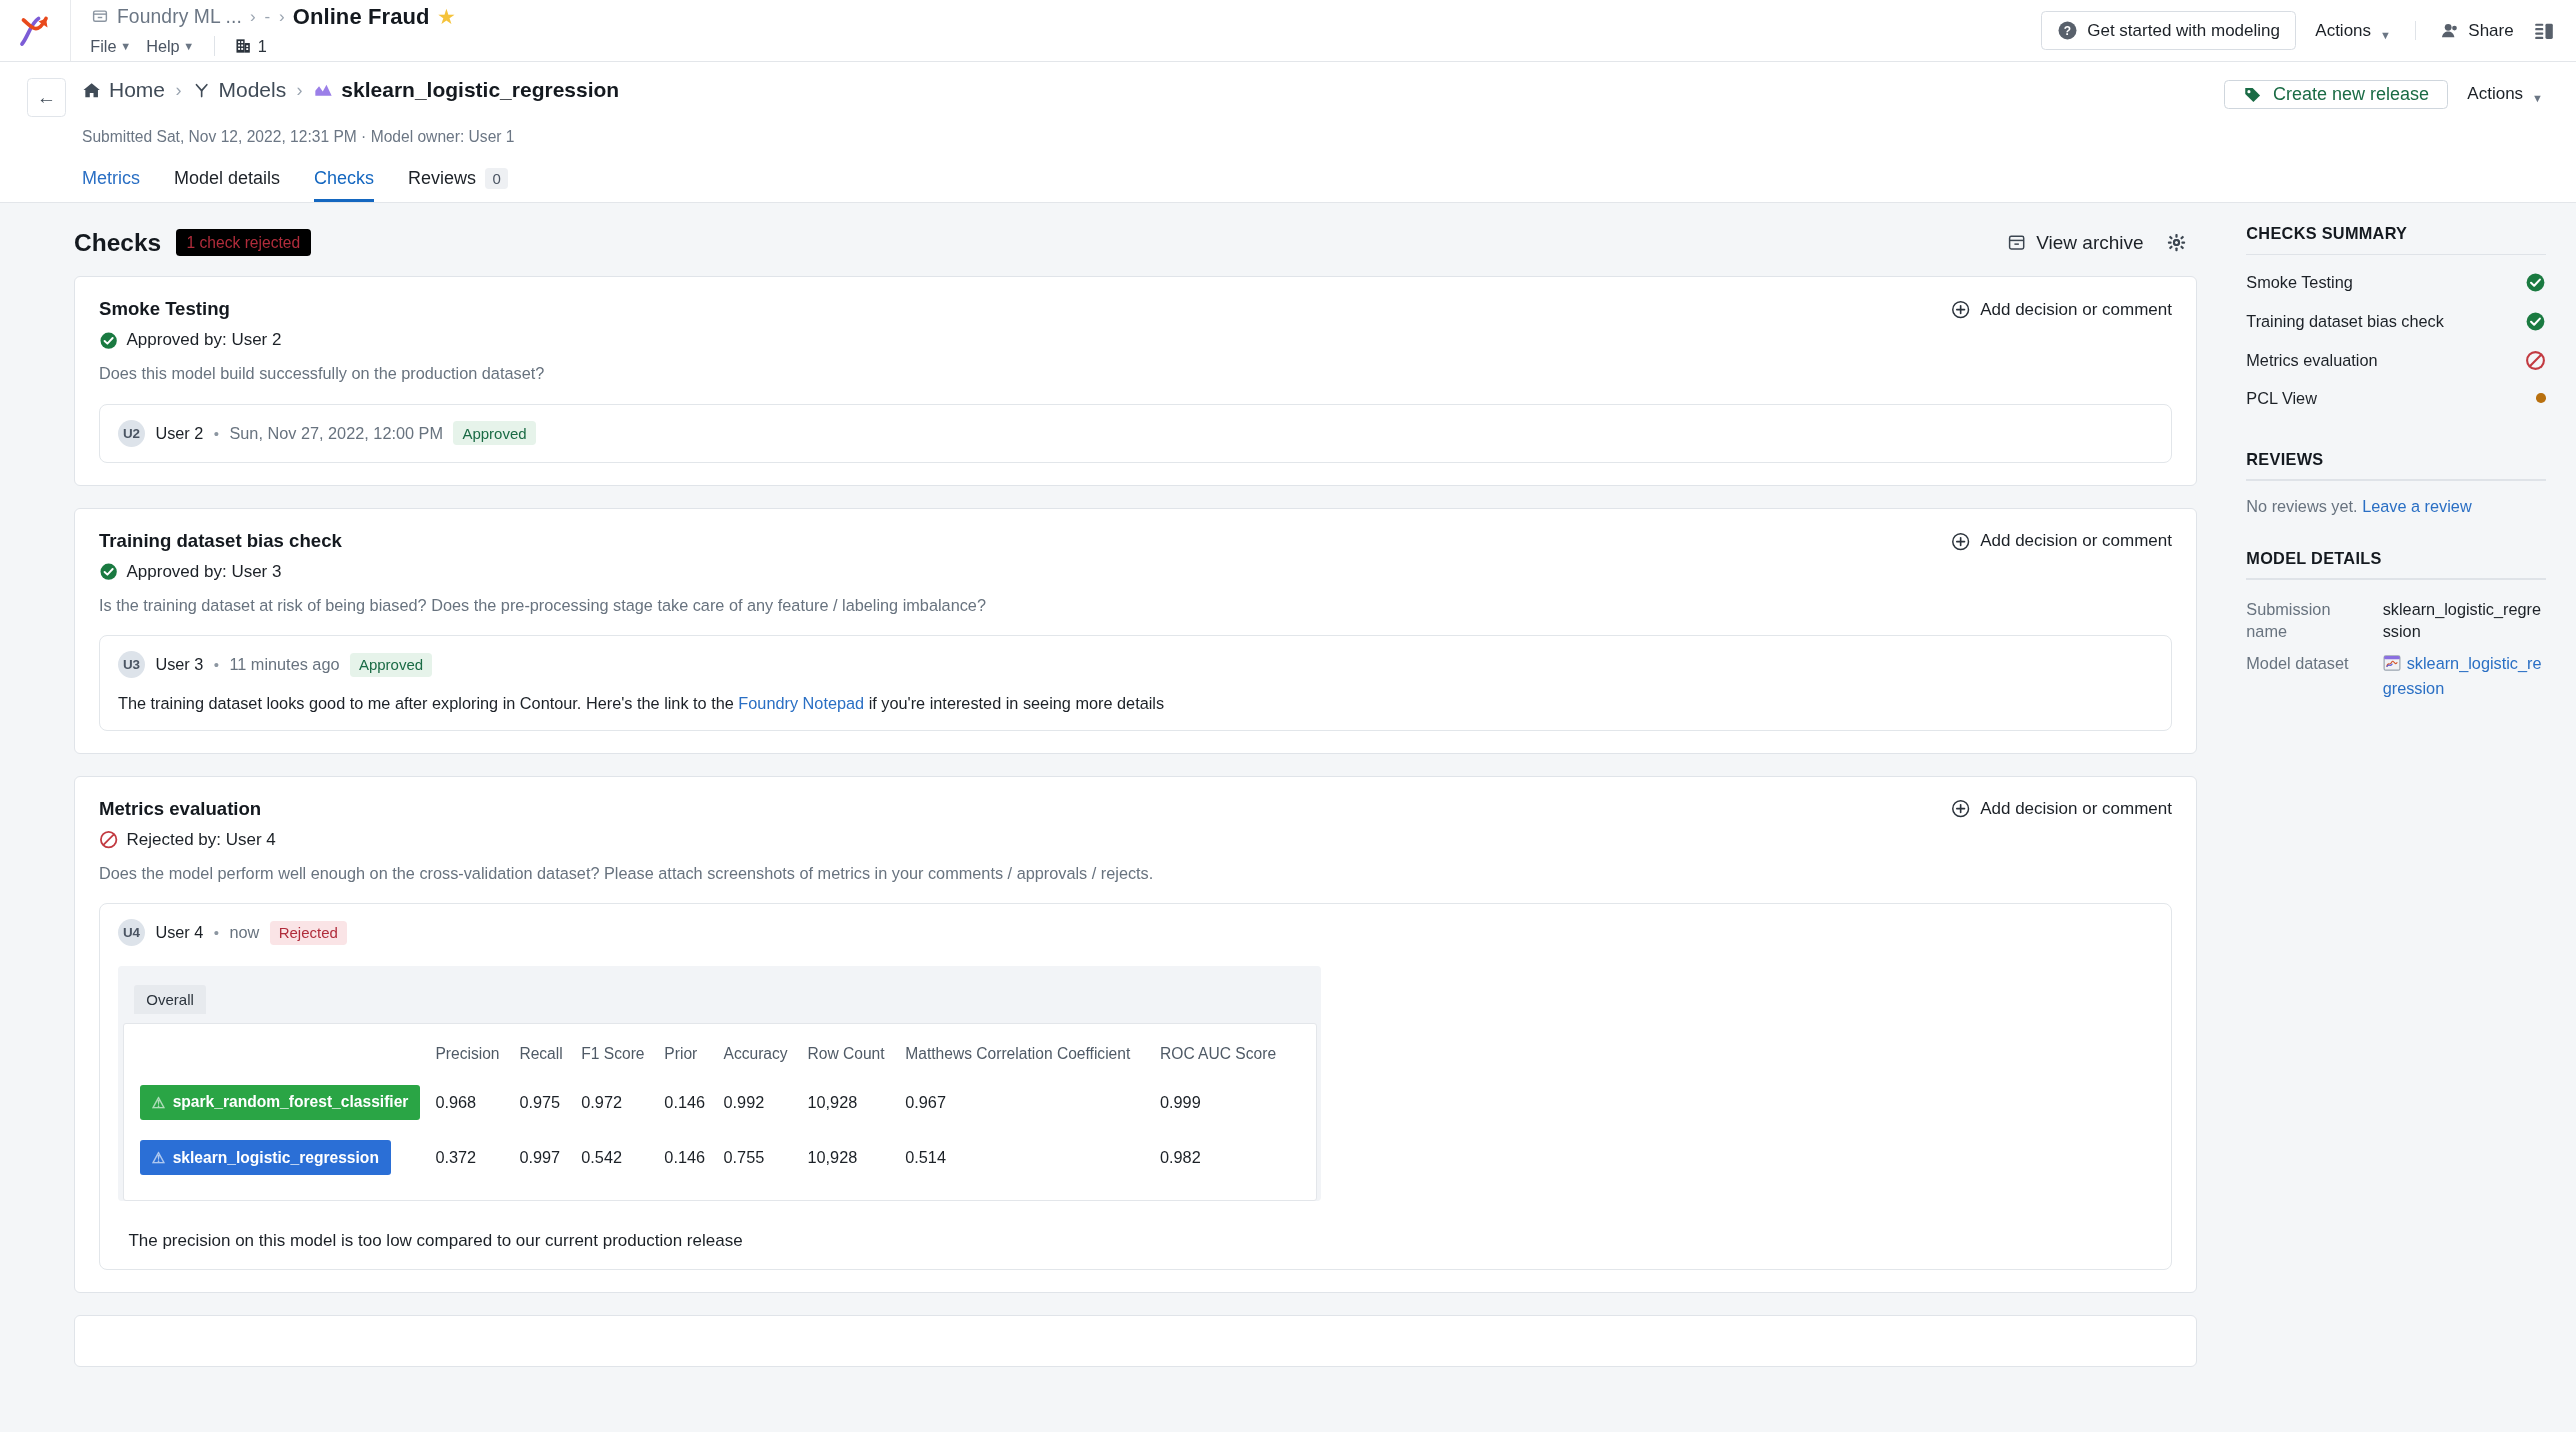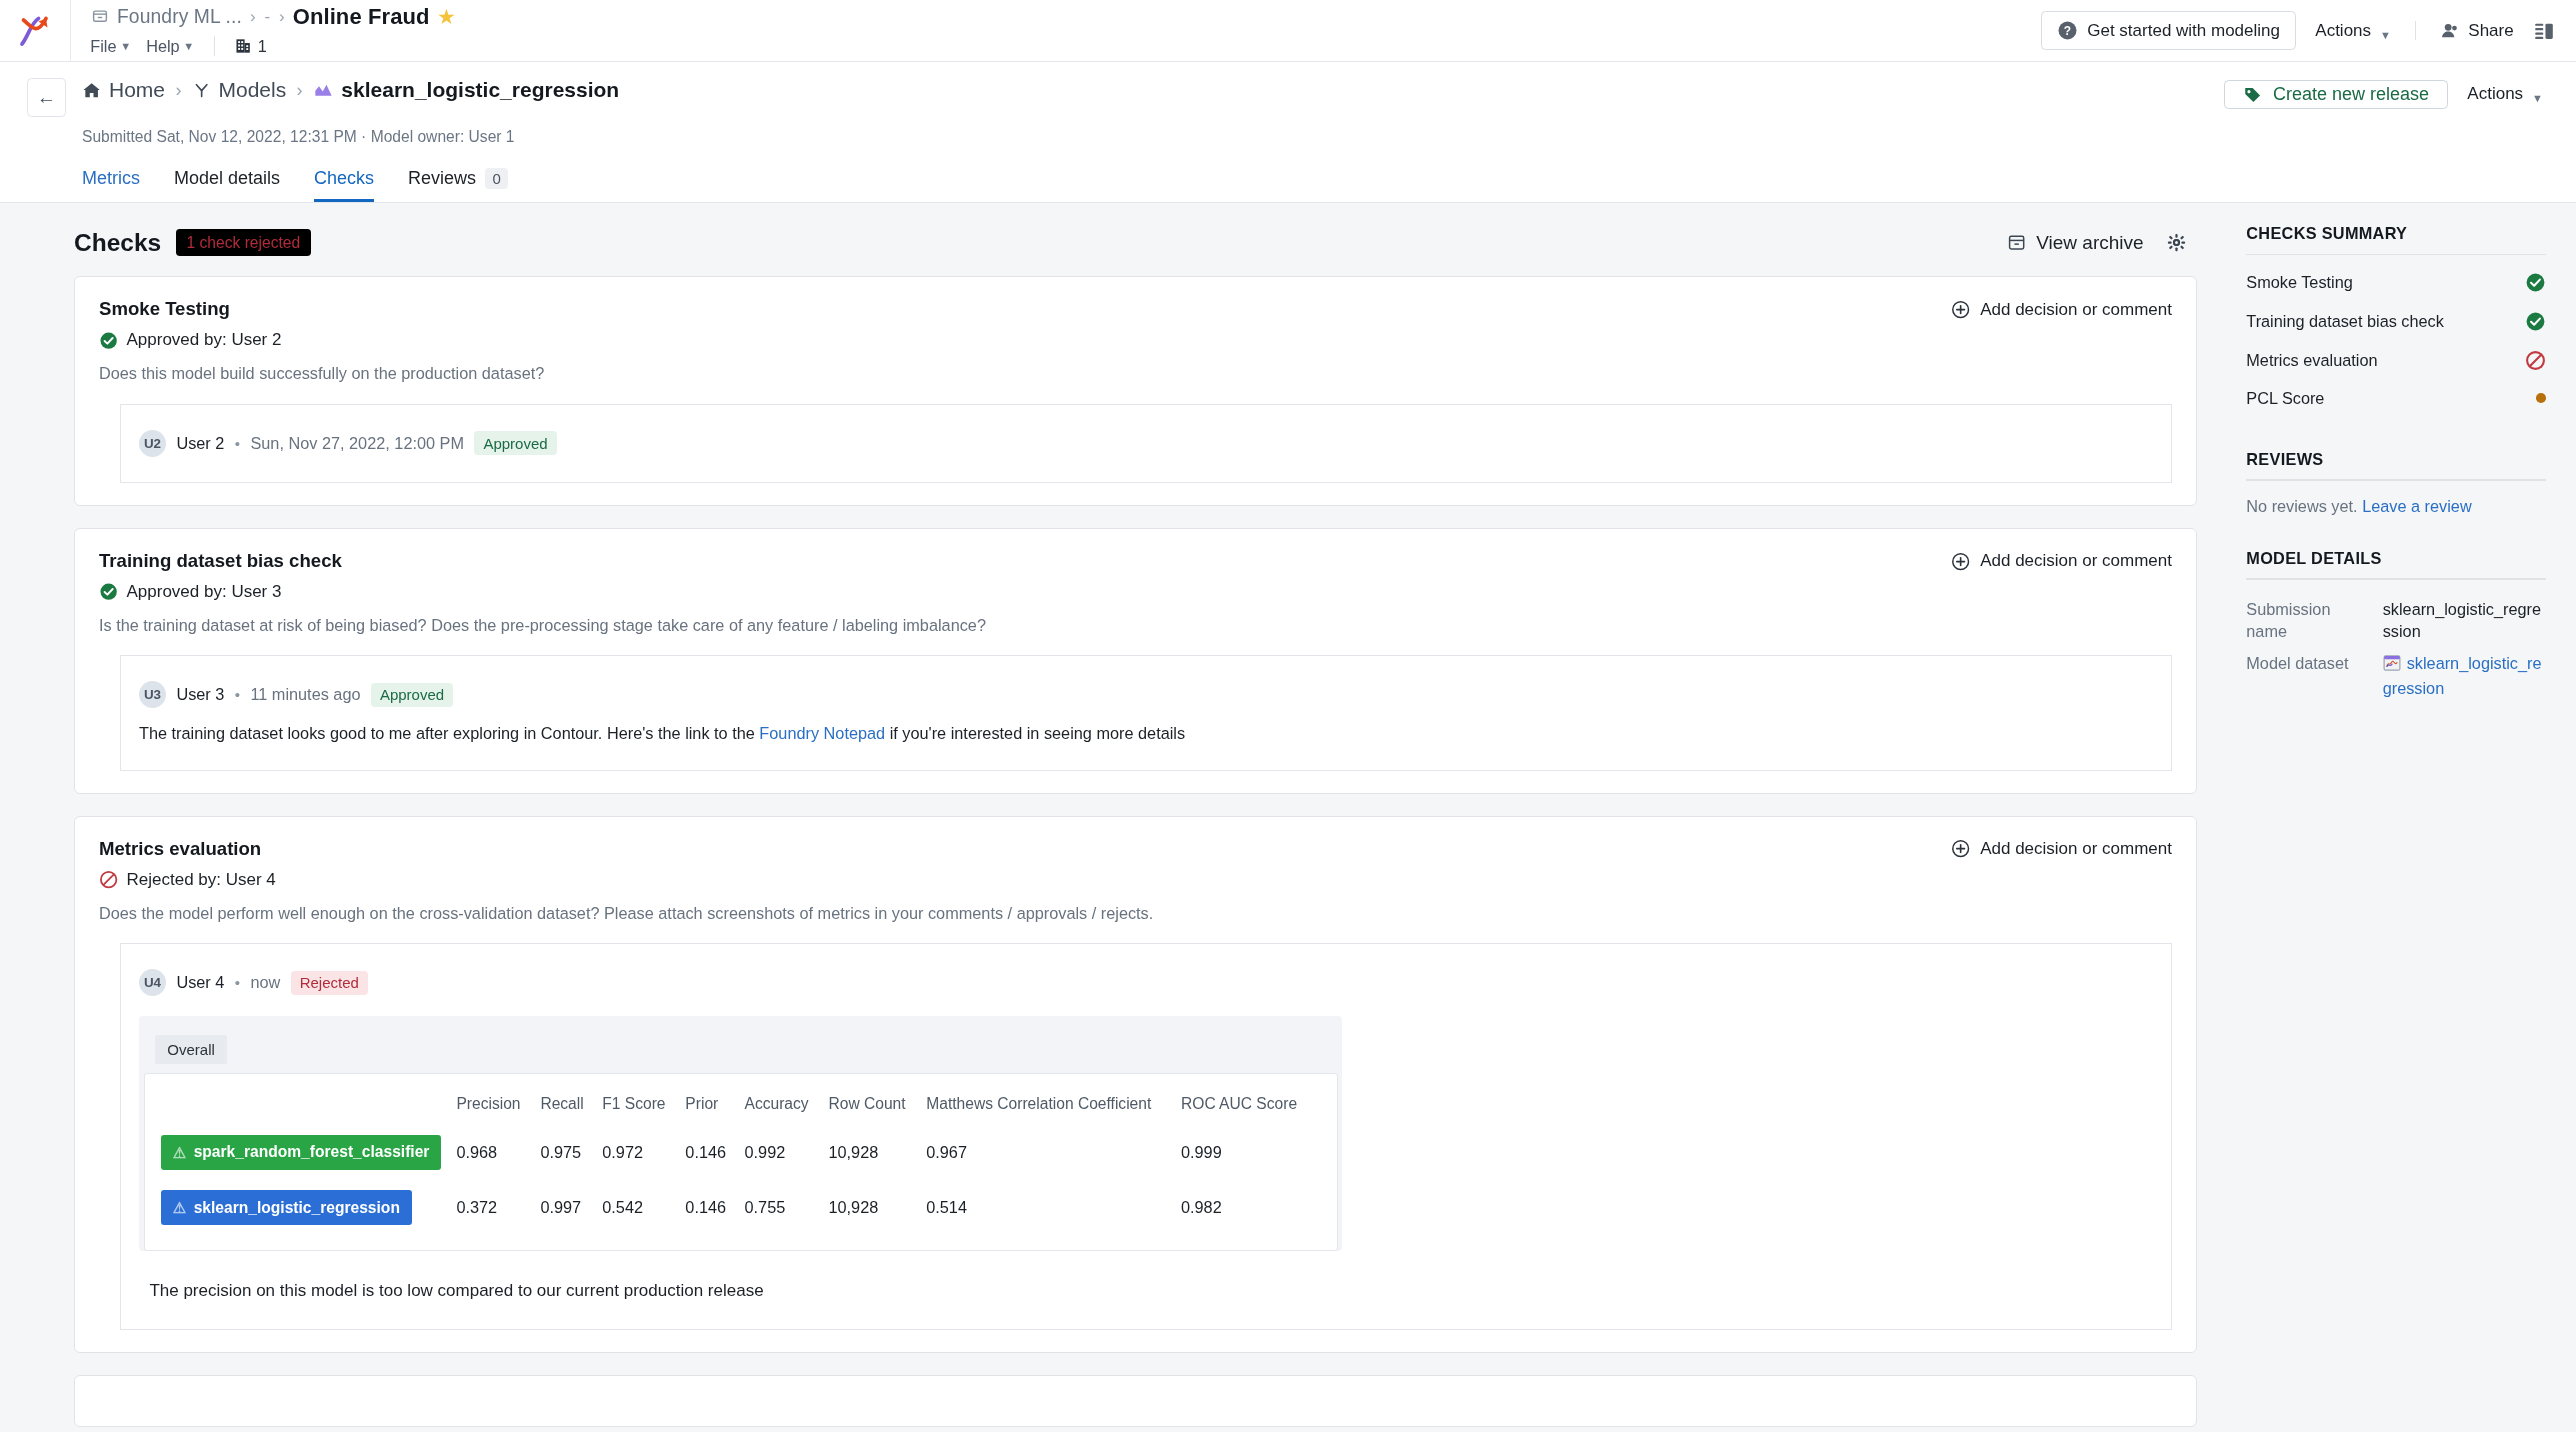--- a/index.html
+++ b/index.html
@@ -90,21 +90,21 @@
   .card {
     background: #fff; border: 1.5px solid #e0e4e9; border-radius: 6px;
     margin-bottom: 22px; padding: 21px 24px 22px 24px;
   }
   .card-top { display: flex; align-items: flex-start; }
   .card-heading { font-size: 18.6px; font-weight: 700; color: #14191f; }
   .status-line { display: flex; align-items: center; gap: 8.2px; margin-top: 10.4px; font-size: 17px; color: #1c2127; }
   .card-q { font-size: 16.3px; color: #68737f; margin-top: 12px; line-height: 1.35; }
   .add-decision { margin-left: auto; display: inline-flex; align-items: center; gap: 9.7px; font-size: 17px; color: #1c2127; cursor: pointer; white-space: nowrap; padding-top: 1.5px; }
 
-  .comment-box { border: 1.5px solid #e2e6ea; border-radius: 0; margin-top: 19.3px; padding: 25px 18px; margin-left: 21px; }
+  .comment-box { border: 1.5px solid #e2e6ea; border-radius: 8px; margin-top: 19.3px; padding: 15px 18px; }
   .comment-head { display: flex; align-items: center; gap: 10.4px; }
   .avatar { width: 27px; height: 27px; border-radius: 50%; background: #dde3ea; color: #4b5563; font-size: 13.4px; display: inline-flex; align-items: center; justify-content: center; font-weight: 700; }
   .c-user { font-size: 16.3px; color: #1c2127; }
   .c-dot { color: #8c96a1; font-size: 15px; }
   .c-time { font-size: 16.3px; color: #68737f; }
   .badge-approved { background: #e6f3ea; color: #1a6b45; font-size: 15px; border-radius: 3.7px; padding: 3.7px 9px; }
   .badge-rejected { background: #fae4e6; color: #b02c3b; font-size: 15px; border-radius: 3.7px; padding: 3.7px 9px; }
   .comment-body { font-size: 16.3px; color: #1c2127; margin-top: 13.4px; line-height: 1.4; }
   .inline-link { color: #2a6fc4; text-decoration: none; cursor: pointer; }
 
@@ -526,21 +526,21 @@
           <span class="side-label">Metrics evaluation</span>
           <span class="side-status">
             <svg width="21" height="21" viewBox="0 0 26 26">
               <circle cx="13" cy="13" r="10.4" fill="none" stroke="#c23a41" stroke-width="2.6"></circle>
               <line x1="6.3" y1="19.7" x2="19.7" y2="6.3" stroke="#c23a41" stroke-width="2.6" stroke-linecap="round"></line>
             </svg>
           </span>
         </div>
 
         <div class="side-row">
-          <span class="side-label">PCL Score</span>
+          <span class="side-label">PCL View</span>
           <span class="side-status">
             <span class="dot-orange"></span>
           </span>
         </div>
       </div>
 
       <div class="side-section">
         <div class="side-title">REVIEWS</div>
         <div class="side-rule"></div>
         <div class="side-note"><span>No reviews yet. </span><a class="inline-link">Leave a review</a></div>

